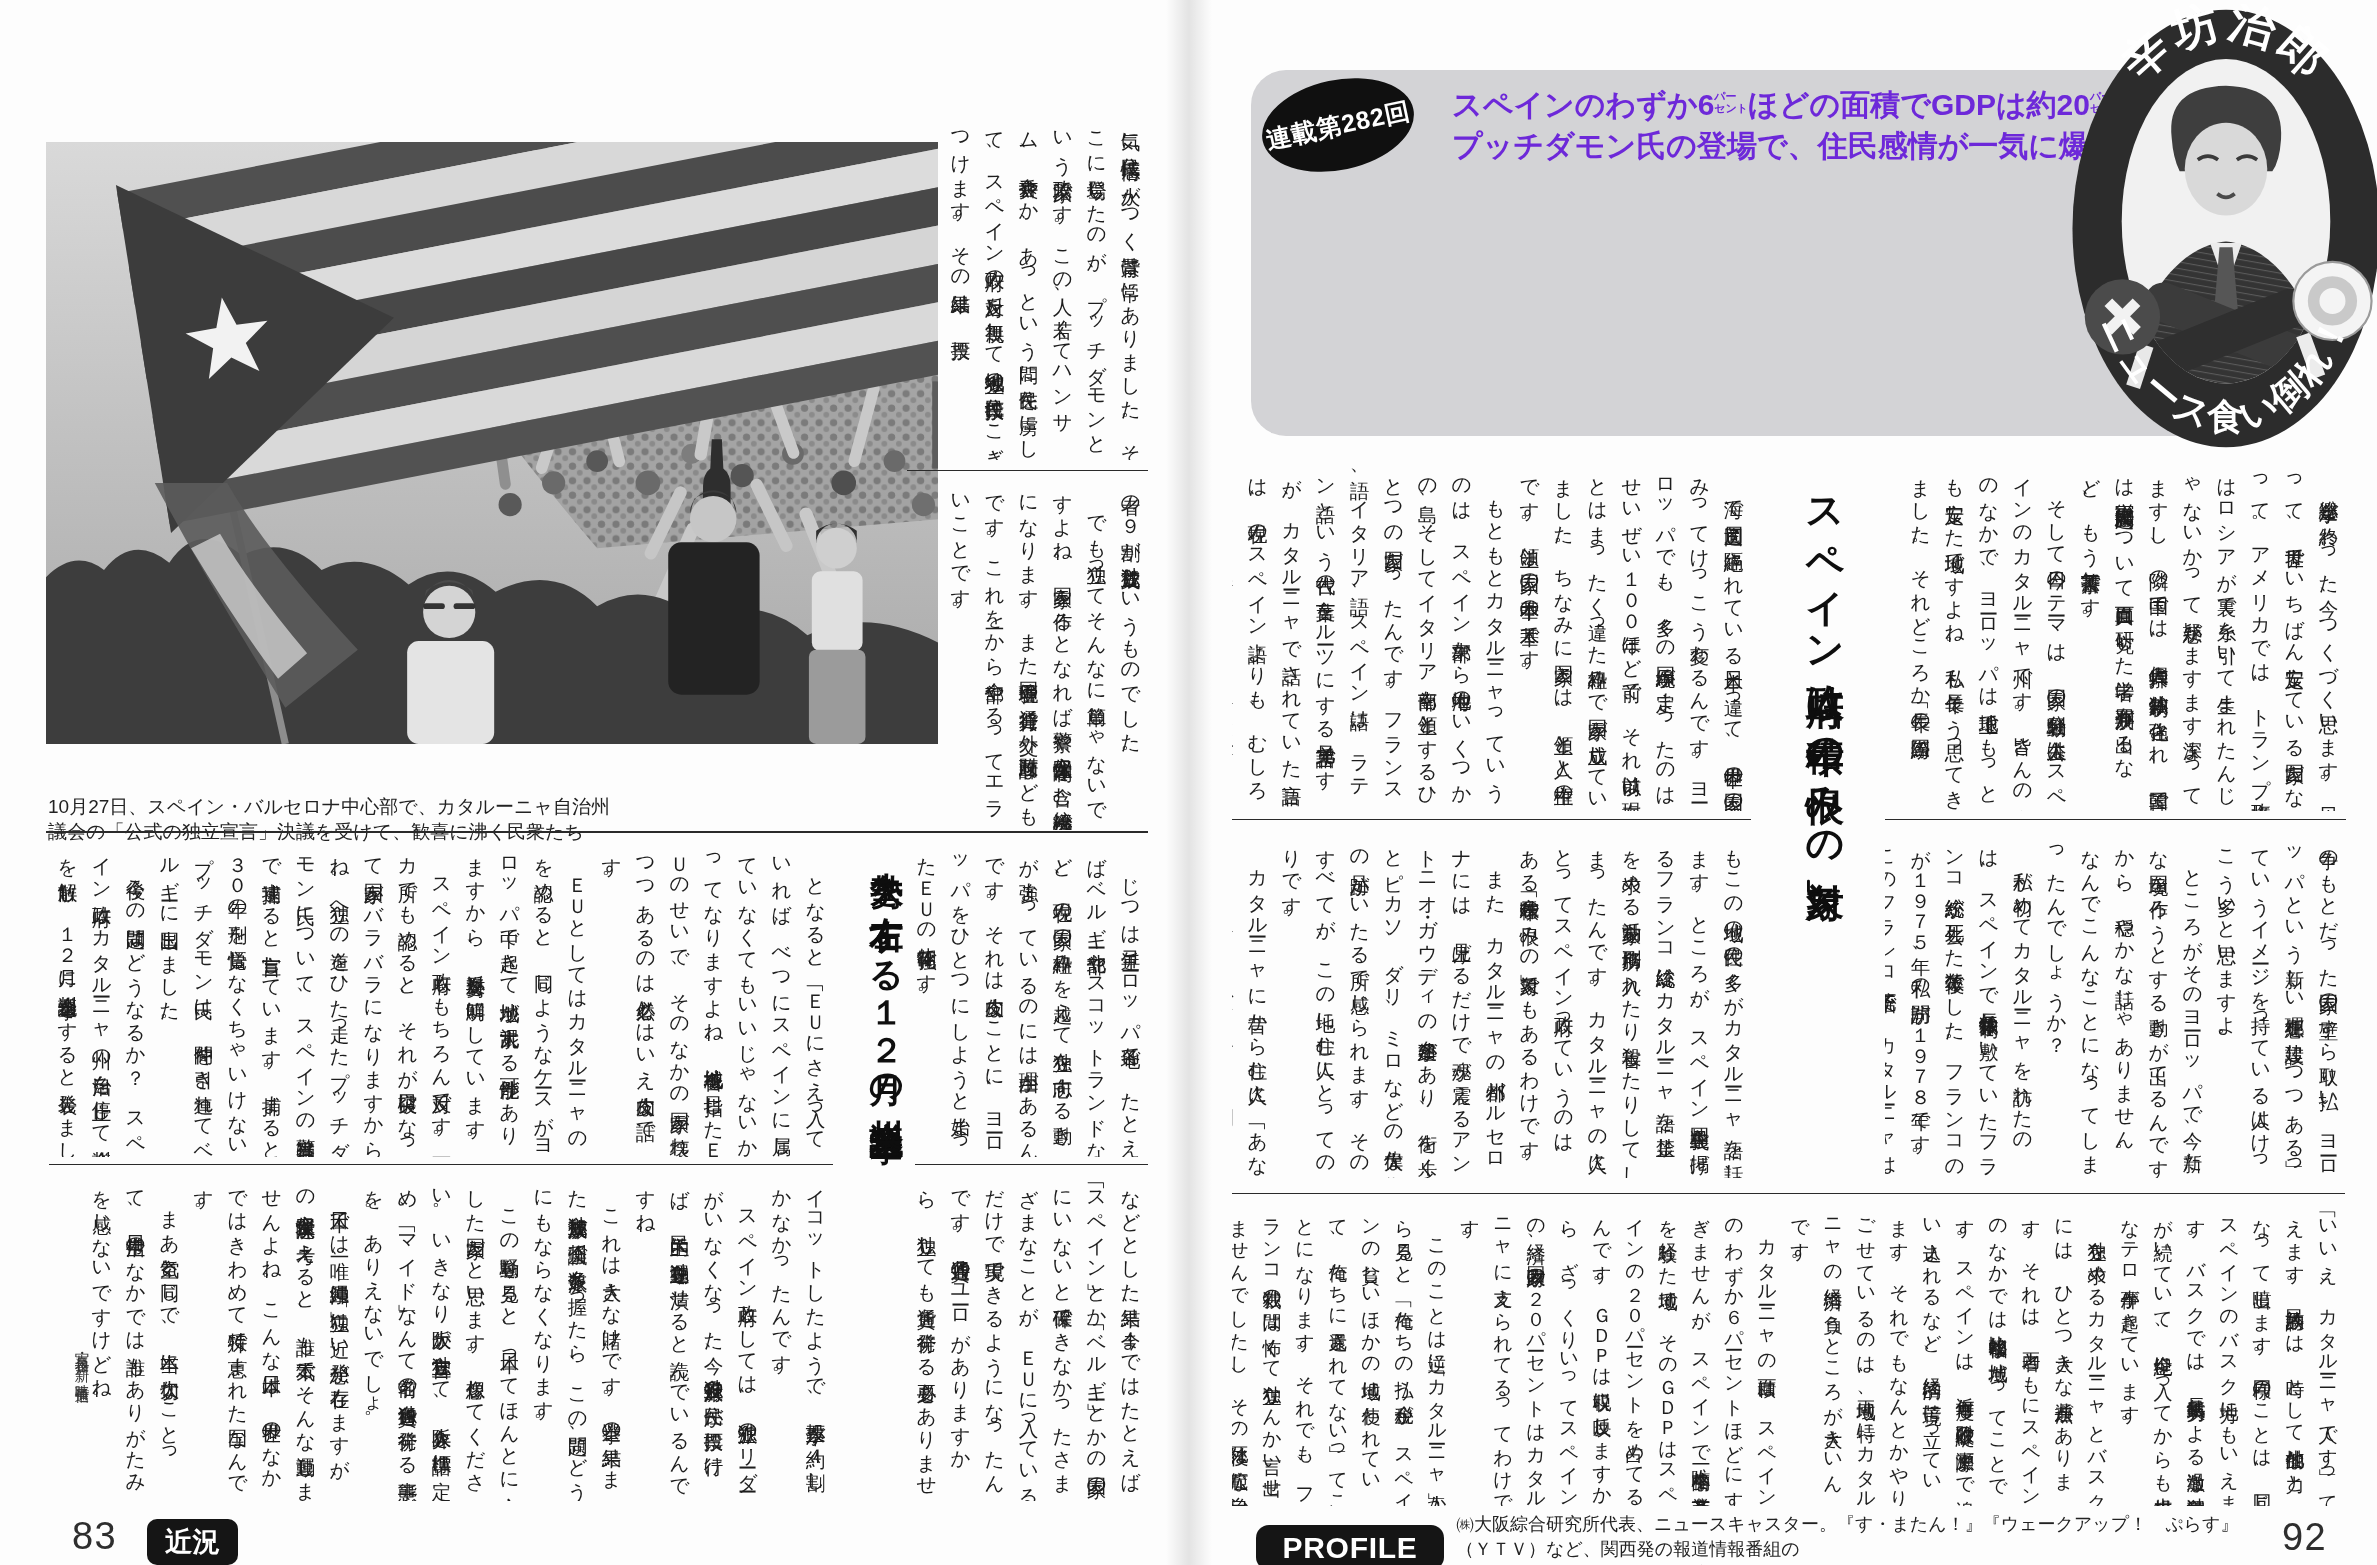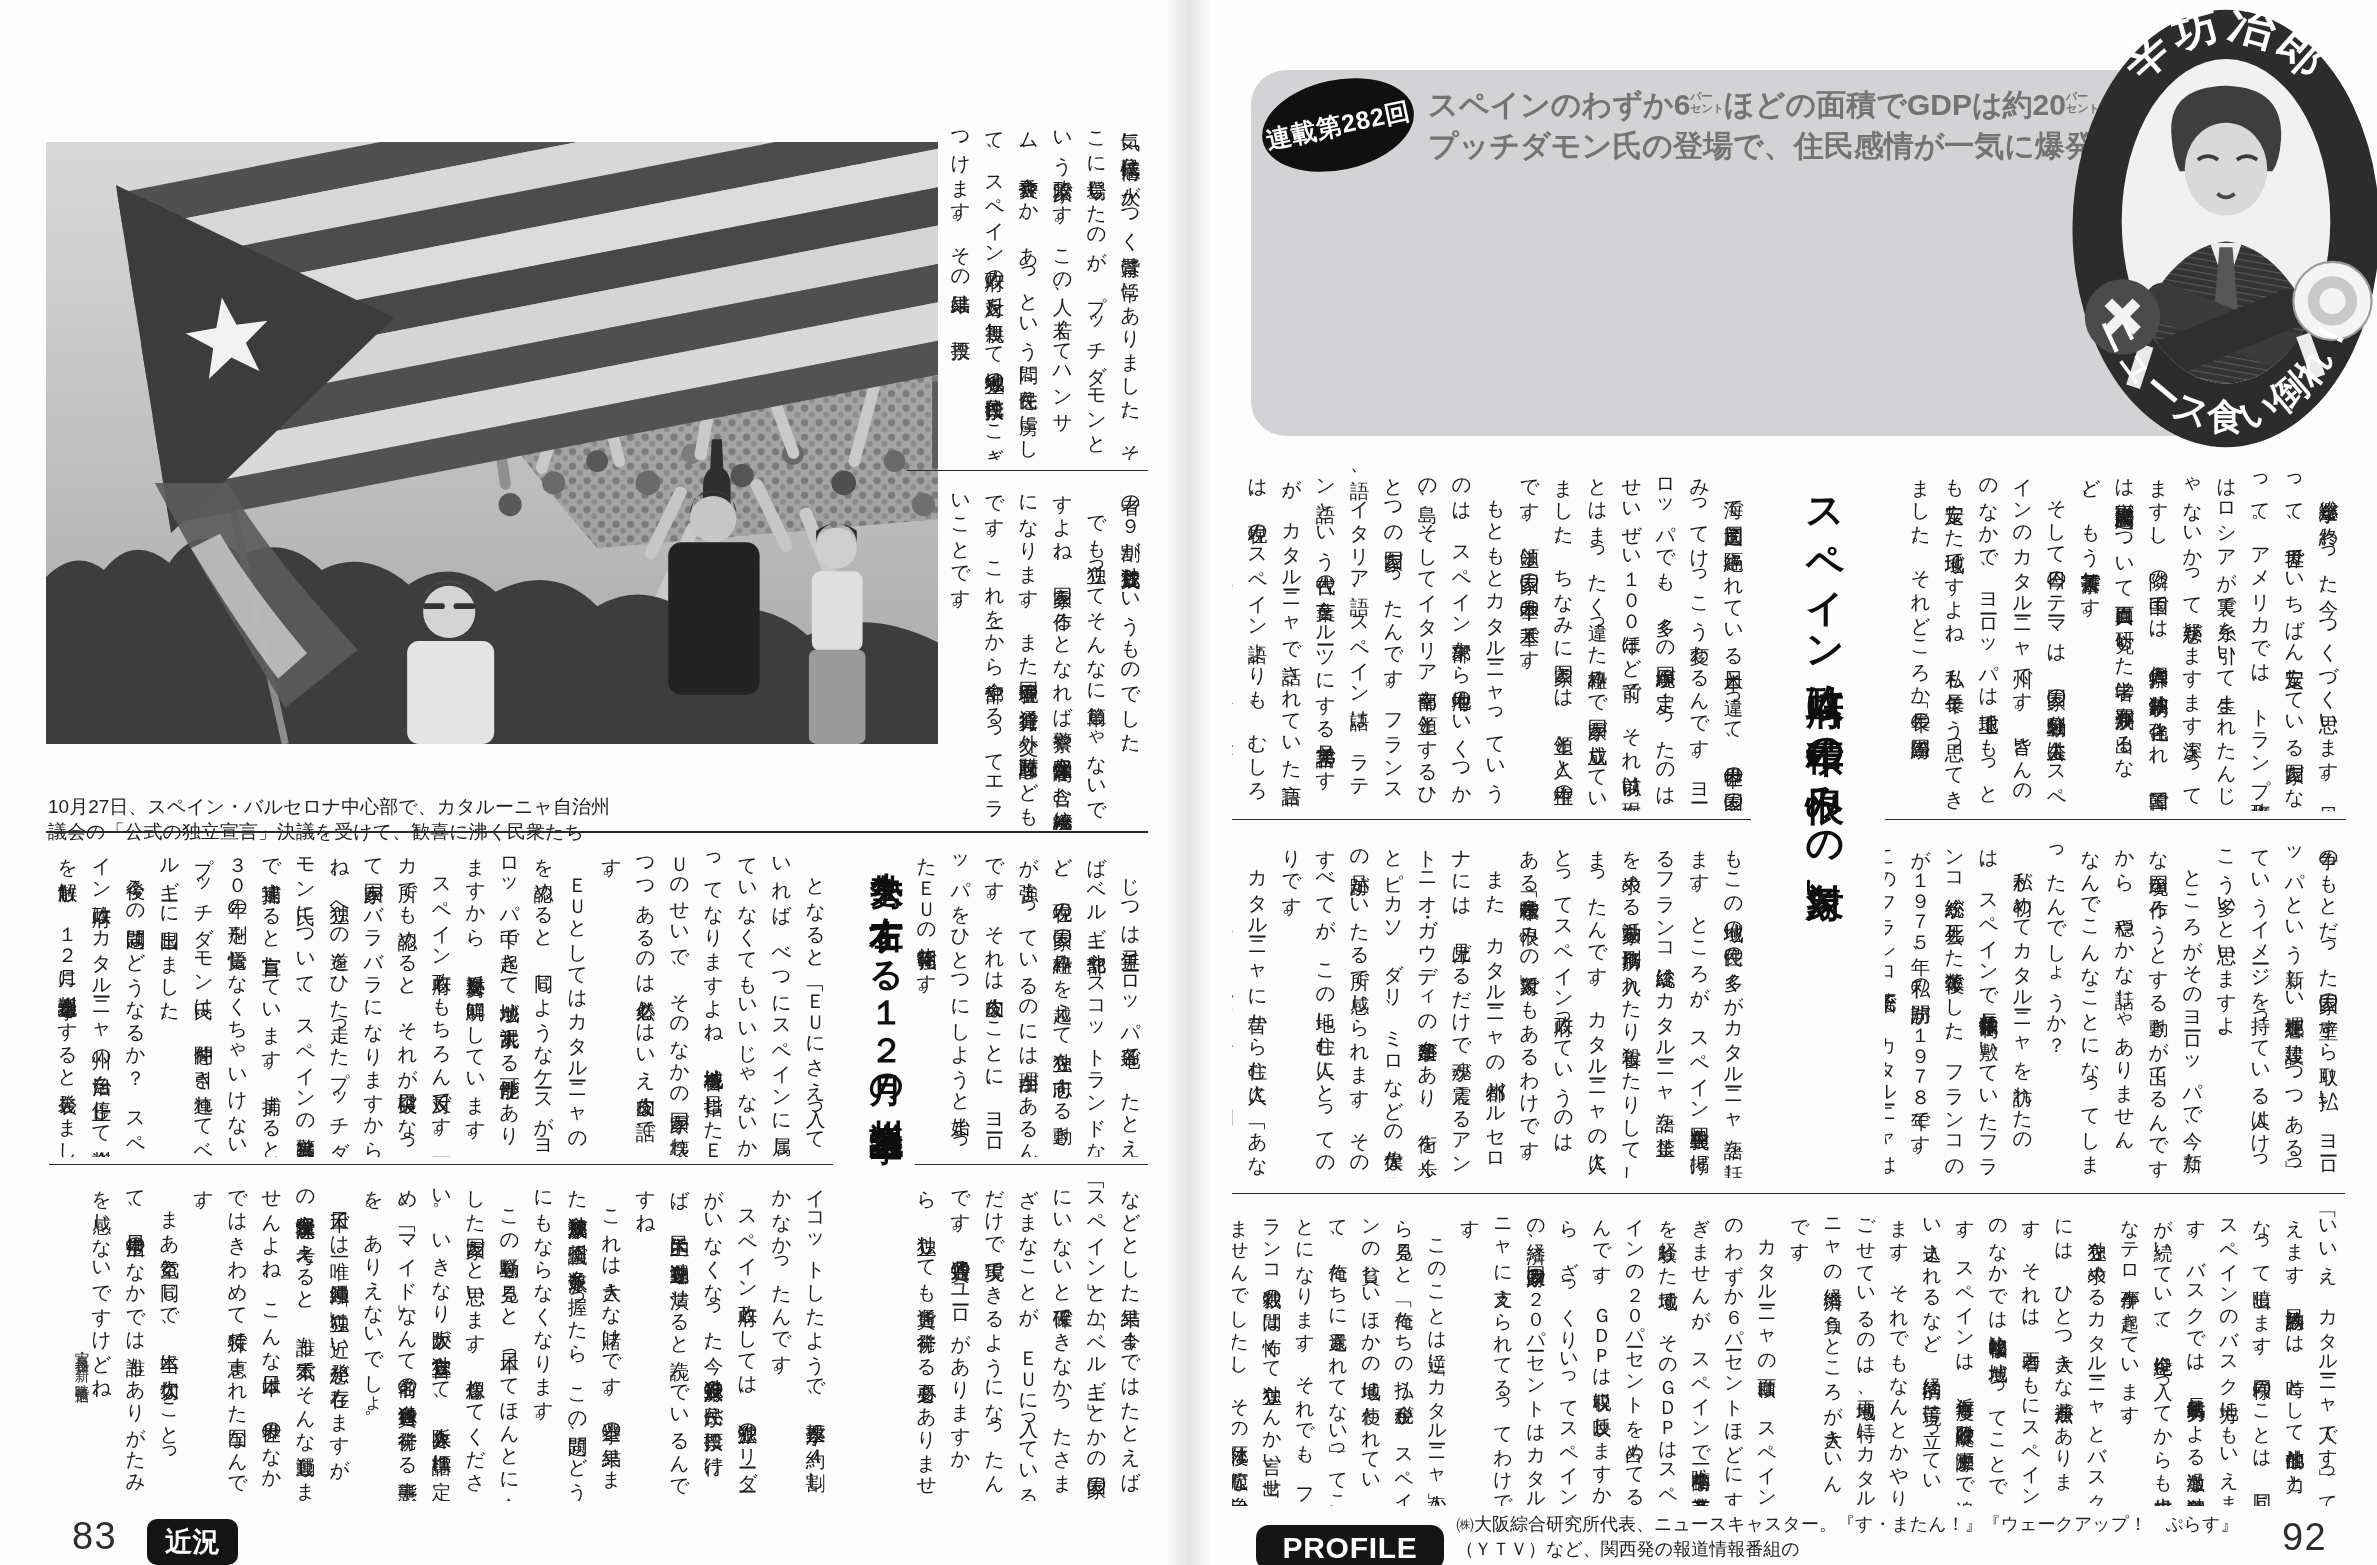--- a/index.html
+++ b/index.html
@@ -10,21 +10,21 @@
          font-size:19.6px;line-height:34px;letter-spacing:1.1px;color:#1d1d1d;overflow:hidden;}
   .rule{background:#2a2a2a;height:1.4px;}
   .h-left{font-size:41px;font-weight:900;letter-spacing:1.4px;color:#111;white-space:nowrap;}
   .caption{font-size:19px;line-height:25px;color:#222;white-space:pre-wrap;}
   .vhead{writing-mode:vertical-rl;text-orientation:mixed;font-weight:900;color:#0e0e0e;
          white-space:pre;letter-spacing:2.2px;}
   .graybox{background:#d3d3d6;border-radius:35px;}
   .badge-oval{background:#101010;border-radius:50%;display:flex;align-items:center;justify-content:center;
               transform:rotate(-12deg);}
   .badge-oval span{color:#fff;font-size:25px;font-weight:900;letter-spacing:0.7px;}
-  .subtitle{font-size:30px;font-weight:900;color:#737373;line-height:41px;white-space:nowrap;}
+  .subtitle{font-size:30px;font-weight:900;color:#6d28d9;line-height:41px;white-space:nowrap;margin-left:24px;}
   .pct{display:inline-flex;flex-direction:column;justify-content:center;vertical-align:middle;
        font-size:11px;line-height:11.6px;font-weight:900;transform:translateY(-3.6px);letter-spacing:0;}
   .bigline{font-size:78px;font-weight:900;letter-spacing:-1.4px;line-height:95px;color:#0b0b0b;white-space:nowrap;}
   .kbadge{background:#151515;border-radius:10px;display:flex;align-items:center;justify-content:center;margin-top:10px;}
   .kbadge span{color:#fff;font-weight:900;}
   .pagenum{font-size:38px;color:#2e2e2e;letter-spacing:1.4px;}
   .smalltext{font-size:18px;line-height:25px;color:#222;white-space:pre-wrap;}
   .gutter{background:linear-gradient(90deg,rgba(0,0,0,0) 0%,rgba(0,0,0,0.10) 50%,rgba(0,0,0,0) 100%);}
   .credit-v{writing-mode:vertical-rl;font-size:14.5px;letter-spacing:1.4px;color:#333;white-space:pre;}
 </style>

